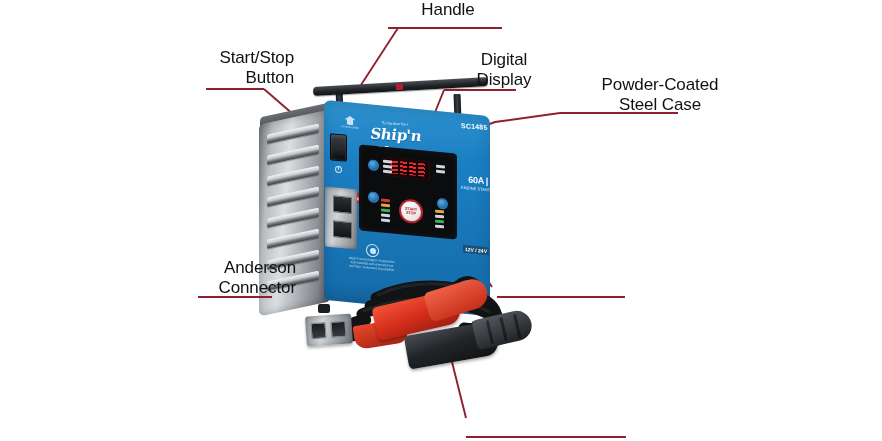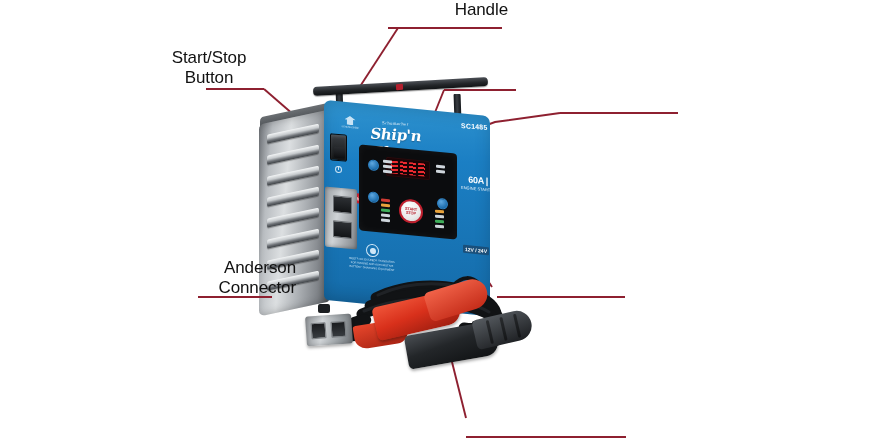--- a/index.html
+++ b/index.html
@@ -23,21 +23,21 @@
   .callout {
     position: absolute;
     font-family: "Liberation Sans", sans-serif;
     font-size: 17px;
     line-height: 1.17;
     color: #111111;
     white-space: pre-line;
     letter-spacing: -0.1px;
   }
   .callout.right { text-align: right; }
-  .callout.left  { text-align: right; }
+  .callout.left  { text-align: center; }
 
   
   .rule {
     position: absolute;
     height: 2px;
     background: #8e2030;
   }
 
   
   #leaders {
@@ -553,26 +553,30 @@
     <div class="clamp-blk-grip">
       <div class="grip-ridge" style="left:14px; top:3px;"></div>
       <div class="grip-ridge" style="left:28px; top:3px;"></div>
       <div class="grip-ridge" style="left:42px; top:3px;"></div>
     </div>
   </div>
 
   <div class="callout left" style="left:388px; top:0px; width:120px;">Handle</div>
   <div class="rule" style="left:388px; top:27px; width:114px;"></div>
 
-  <div class="callout right" style="left:124px; top:48px; width:170px;text-align:center;">Start/Stop
+  <div class="callout right" style="left:124px; top:48px; width:170px;">Start/Stop
 Button</div>
   <div class="rule" style="left:206px; top:88px; width:58px;"></div>
 
+  <div class="callout left" style="left:444px; top:50px; width:120px;">Digital
+Display</div>
   <div class="rule" style="left:444px; top:89px; width:72px;"></div>
 
+  <div class="callout left" style="left:560px; top:75px; width:200px;">Powder-Coated
+Steel Case</div>
   <div class="rule" style="left:560px; top:112px; width:118px;"></div>
 
   <div class="callout right" style="left:126px; top:258px; width:170px;">Anderson
 Connector</div>
   <div class="rule" style="left:198px; top:296px; width:74px;"></div>
 
   <div class="rule" style="left:497px; top:296px; width:128px;"></div>
 
   <div class="rule" style="left:466px; top:436px; width:160px;"></div>
 

